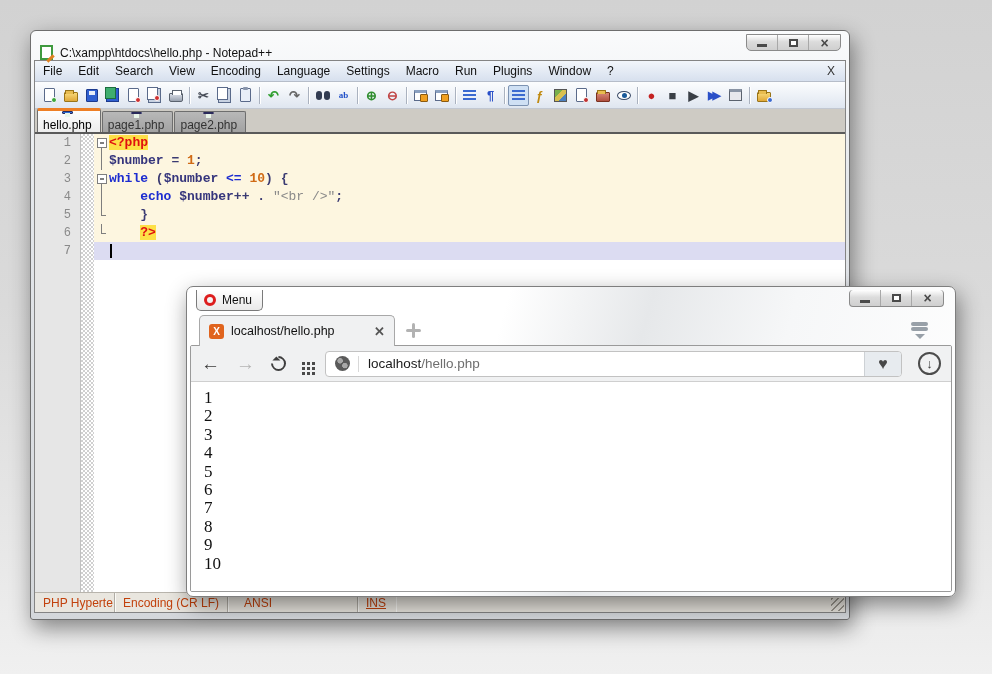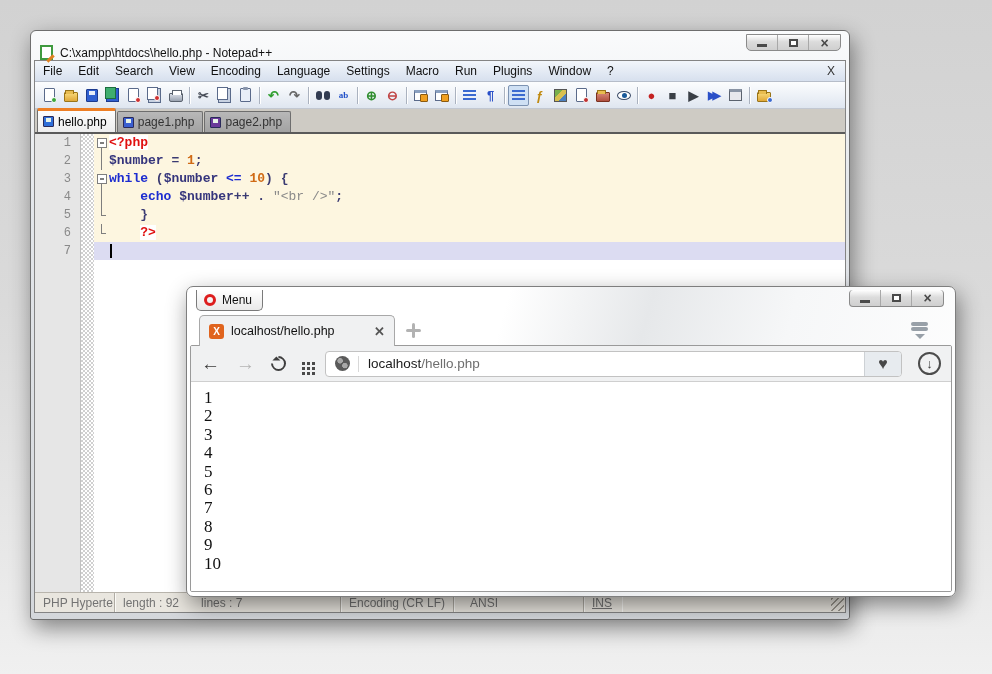--- a/index.html
+++ b/index.html
@@ -65,21 +65,21 @@
             background:repeating-linear-gradient(180deg,#3a6ad0 0 2px,transparent 2px 4px); }
   .k-map { width:13px; height:13px; border:1px solid #555; background:linear-gradient(135deg,#79b04c 0 35%,#d8c050 35% 65%,#4a80c0 65%); }
   .k-eye { width:14px; height:9px; background:#fff; border:1px solid #3a4a66; border-radius:50%; position:relative; }
   .k-eye::after { content:""; position:absolute; left:4px; top:1px; width:5px; height:5px; background:#1a5a9a; border-radius:50%; }
   .k-macro { width:13px; height:12px; background:#e8e8ec; border:1px solid #5a626e; border-top:3px solid #8a94a4; }
   .ff2 { letter-spacing:-4px; margin-right:4px; font-size:11px; }
 
   .np-tabbar { height:24px; background:#cecbc4; display:flex; align-items:flex-end; padding-left:2px; border-bottom:1px solid #5a5a5a; }
   .np-tab { display:flex; align-items:center; gap:4px; font-size:12px; padding:0 8px 0 5px; height:21px;
             border:1px solid #6e6e6e; border-bottom:none; border-radius:2px 2px 0 0; margin-right:1px;
-            background:linear-gradient(#b8b8b8,#a2a2a2); color:#333; }
+            background:linear-gradient(#b8b8b8,#a2a2a2); color:#333;flex-direction:column; }
   .np-tab.active { background:linear-gradient(#fdfdfd,#ededed); color:#000; height:24px;
                    border-top:3px solid #ee7f25; }
   .tab-floppy { width:11px; height:11px; border-radius:1px; position:relative; }
   .tab-floppy::after { content:""; position:absolute; left:2px; top:1px; width:5px; height:4px; background:#e8f4e8; }
 
   .np-editor { flex:1; display:flex; background:#fff; border-top:1px solid #5a5a5a; position:relative; overflow:hidden; }
   .ed-nums { width:46px; background:#e6e6e6; border-right:1px solid #c0c0c0; font-family:"Liberation Mono",monospace;
              font-size:12px; color:#8a8a8a; text-align:right; padding-right:9px; }
   .ed-nums div { height:18px; line-height:18px; }
   .ed-checker { width:13px; background-color:#fff;
@@ -91,31 +91,31 @@
   .ed-row.cream { background:#fdf6e0; }
   .ed-row.cur { background:#dcdcf2; }
   .fold { width:15px; flex:0 0 auto; position:relative; display:flex; align-items:center; justify-content:center; }
   .f-box::before { content:""; width:8px; height:8px; background:#fff; border:1px solid #7e7e7e; }
   .f-box::after { content:""; position:absolute; left:6px; top:8px; width:4px; height:2px; background:#7e7e7e; }
   .f-box { background:linear-gradient(#7e7e7e,#7e7e7e) 7px 13px/1px 5px no-repeat; }
   .f-line { background:linear-gradient(#7e7e7e,#7e7e7e) 7px 0/1px 18px no-repeat; }
   .f-end { background:linear-gradient(#7e7e7e,#7e7e7e) 7px 0/1px 10px no-repeat,
            linear-gradient(#7e7e7e,#7e7e7e) 7px 9px/5px 1px no-repeat; }
   .code { font-family:"Liberation Mono",monospace; font-size:13px; line-height:18px; white-space:pre; position:relative; flex:1; }
-  .c-tag { color:#e01010; font-weight:bold; background:#ffffff;font-family:Liberation Mono, monospace; }
+  .c-tag { color:#e01010; font-weight:bold; background:#fde047;font-family:Liberation Mono, monospace; }
   .c-kw  { color:#1c2cd0; font-weight:bold; }
   .c-var { color:#35357c; font-weight:bold; }
   .c-num { color:#d06a15; font-weight:bold; }
   .c-op  { color:#3a3a72; font-weight:bold; }
   .c-str { color:#8a8a8a; }
   .c-pl  { color:#000; }
   .caret { position:absolute; left:1px; top:2px; width:2px; height:14px; background:#000; }
 
   .np-status { height:20px; background:#e9e6df; border-top:1px solid #b8b4ac; display:flex; align-items:center;
-               font-size:12px; color:#737373; position:relative; }
+               font-size:12px; color:#c2410c; position:relative; }
   .seg { height:100%; display:flex; align-items:center; gap:22px; padding:0 8px; border-right:1px solid #b0aca4;
          box-shadow:1px 0 0 #fbfaf7; overflow:hidden; white-space:nowrap; }
   .seg1 { width:80px; } .seg2 { width:226px; } .seg3 { width:226px; } .seg4 { width:113px; }
   .seg5 { width:122px;margin-left:8px; } .seg6 { width:38px; border-right:none;text-decoration:underline; }
   .grip { position:absolute; right:1px; bottom:1px; width:13px; height:13px;
           background:repeating-linear-gradient(135deg,#9a968e 0 1.5px,transparent 1.5px 4.5px); }
 
   
   #op { left:186px; top:286px; width:770px; height:311px; border:1px solid #7e7e7e; border-radius:7px; padding:3px;
         background:linear-gradient(105deg,#ffffff 0 38%,#e6e8ea 55%,#f6f7f8 72%,#ffffff 100%); }
@@ -375,24 +375,20 @@
             <span class="fold f-none"></span>
             <span class="code"><span class="caret"></span></span>
           </div>
         </div>
     </div>
 
     <div class="np-status">
       <div class="seg seg1">
           <span>PHP Hyperte</span>
         </div>
-        <div class="seg seg2">
-          <span>length : 92</span>
-          <span>lines : 7</span>
-        </div>
         <div class="seg seg4">
           <span>Encoding (CR LF)</span>
         </div>
         <div class="seg seg5">
           <span>ANSI</span>
         </div>
         <div class="seg seg6">
           <span>INS</span>
         </div>
         <div class="grip"></div>

